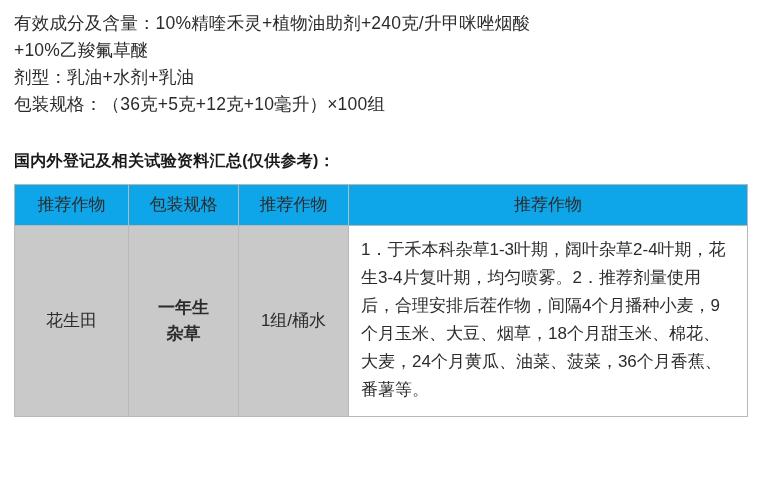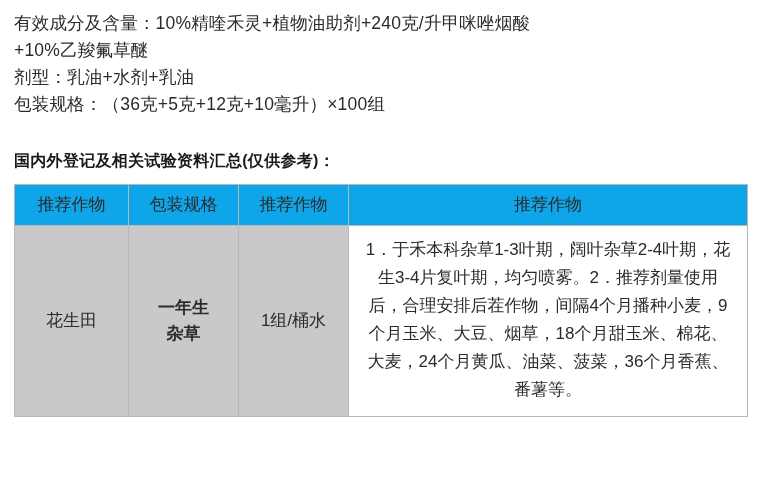--- a/index.html
+++ b/index.html
@@ -60,21 +60,21 @@
   }
   table.data-table tbody td {
     background: #c9c9c9;
     font-size: 17px;
     color: #2b2b2b;
     text-align: center;
     padding: 6px 6px;
   }
   table.data-table tbody td.usage-cell {
     background: #ffffff;
-    text-align: center;
+    text-align: left;
     line-height: 1.65;
     padding: 10px 12px 12px 12px;
     font-size: 17px;
   }
   .col-crop { width: 114px; }
   .col-target { width: 110px; }
   .col-dose { width: 110px; }
   .col-usage { width: 399px; }
   .cell-two-line { line-height: 1.5; }
 </style>

